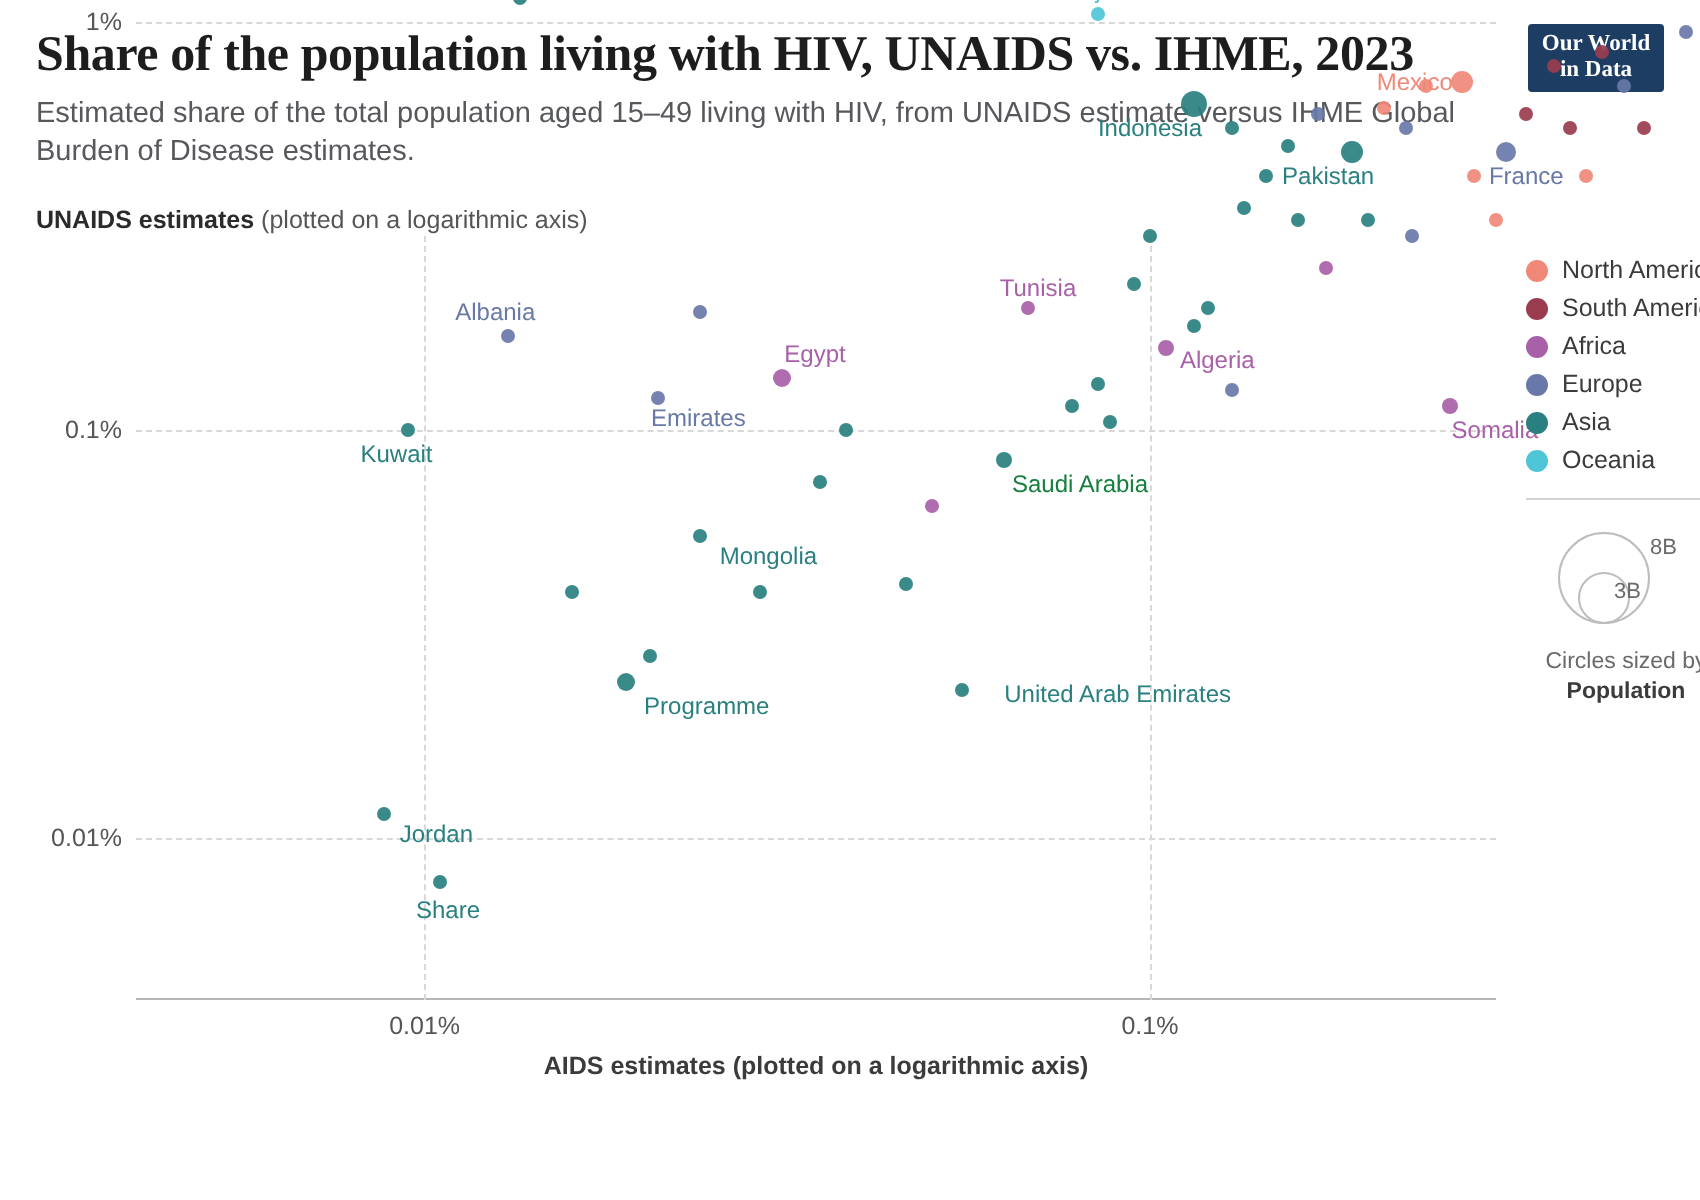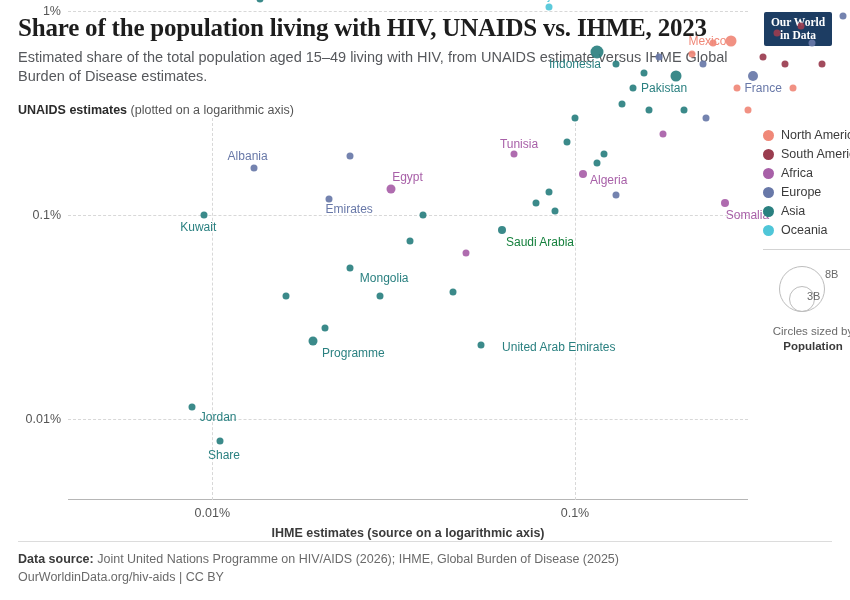--- a/index.html
+++ b/index.html
@@ -322,21 +322,21 @@
         <div class="plabel" style="color: rgb(104, 120, 168); left: 179.637px; top: 38.2537px;">Albania</div>
         <div class="plabel" style="color: rgb(104, 120, 168); left: 281.169px; top: 91.071px;">Emirates</div>
         <div class="plabel" style="color: rgb(42, 128, 128); left: 130.236px; top: 109.202px;">Kuwait</div>
         <div class="plabel" style="color: #15803d; left: 472px; top: 123.582px;">Saudi Arabia</div>
         <div class="plabel" style="color: rgb(42, 128, 128); left: 316.2px; top: 160.097px;">Mongolia</div>
         <div class="plabel" style="color: rgb(42, 128, 128); left: 285.406px; top: 235.47px;">Programme</div>
         <div class="plabel" style="color: rgb(42, 128, 128); left: 490.811px; top: 229.235px;">United Arab Emirates</div>
         <div class="plabel" style="color: rgb(42, 128, 128); left: 150.181px; top: 298.563px;">Jordan</div>
         <div class="plabel" style="color: rgb(42, 128, 128); left: 155.999px; top: 336.912px;">Share</div>
       </div>
-    <div class="xaxis-label">IHME estimates (source on a logarithmic axis)</div>
+    <div class="xaxis-label">AIDS estimates (plotted on a logarithmic axis)</div>
 
     <div class="legend">
       <div id="legend-rows">
           <div class="legend-row">
             <span class="legend-swatch" style="background: rgb(240, 136, 120);"></span>
             <span class="legend-label">North America</span>
           </div>
           <div class="legend-row">
             <span class="legend-swatch" style="background: rgb(154, 60, 79);"></span>
             <span class="legend-label">South America</span>
@@ -365,19 +365,13 @@
         <div class="size-text big-t">8B</div>
         <div class="size-text small-t">3B</div>
       </div>
       <div class="size-caption">
         <span>Circles sized by</span><br>
         <b>Population</b>
       </div>
     </div>
   </div>
 
-  <div class="footer">
-    <div>
-      <b>Data source:</b><span> Joint United Nations Programme on HIV/AIDS (2026); IHME, Global Burden of Disease (2025)</span>
-    </div>
-    <div>OurWorldinData.org/hiv-aids | CC BY</div>
-  </div>
 </div>
 
 </body></html>

